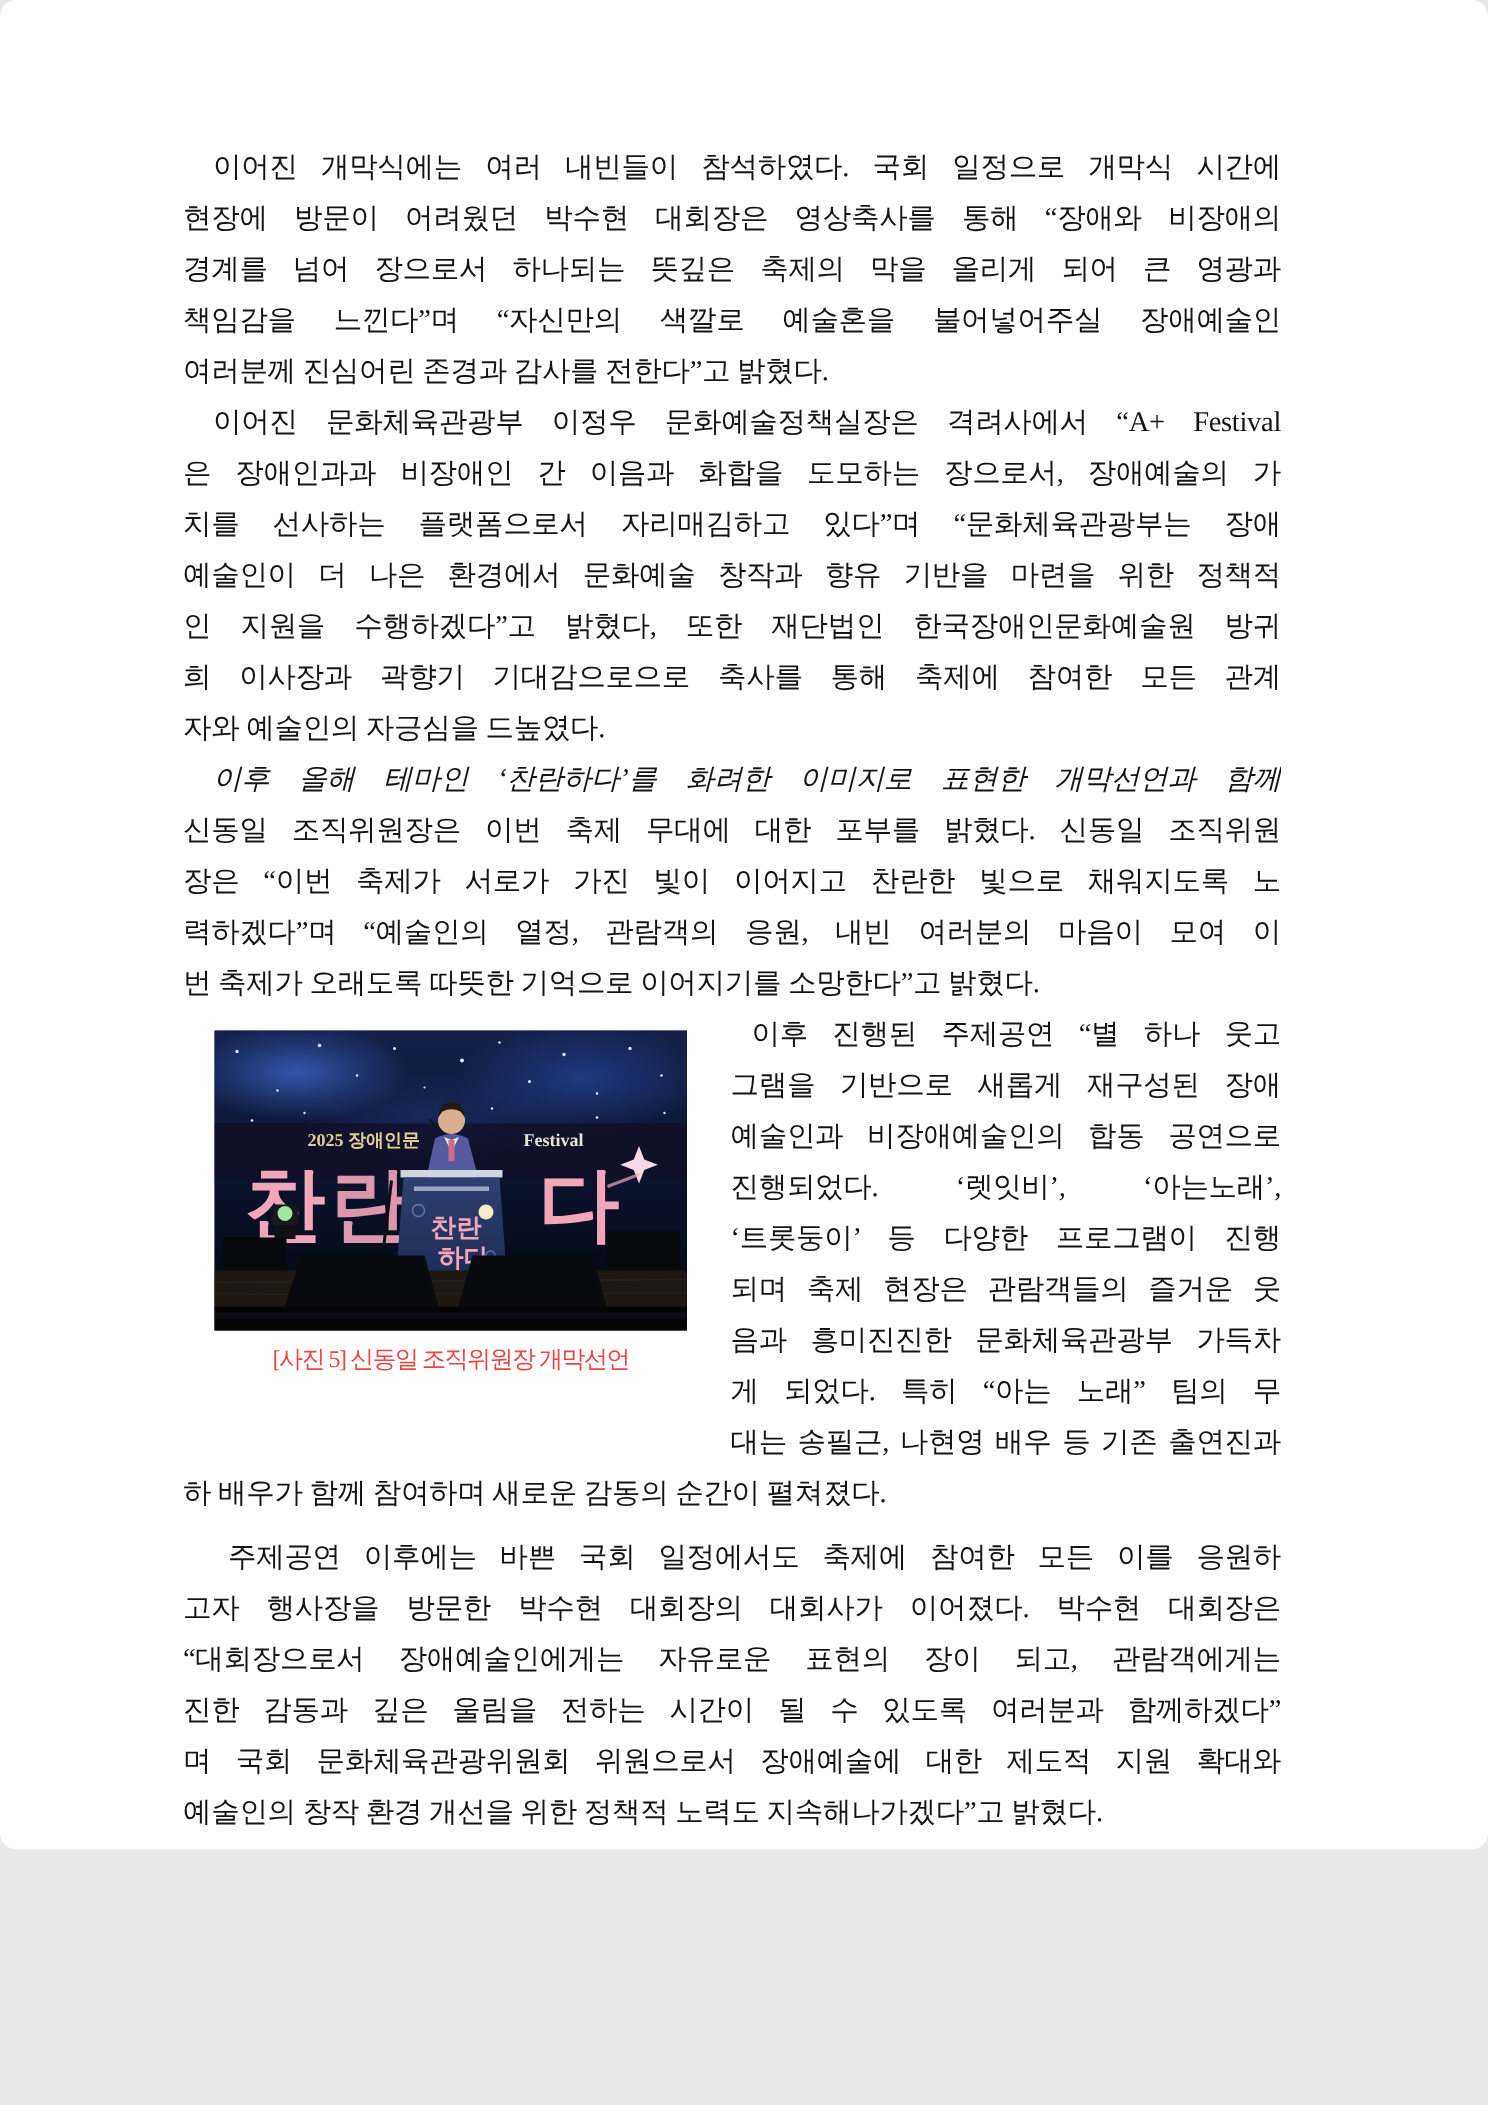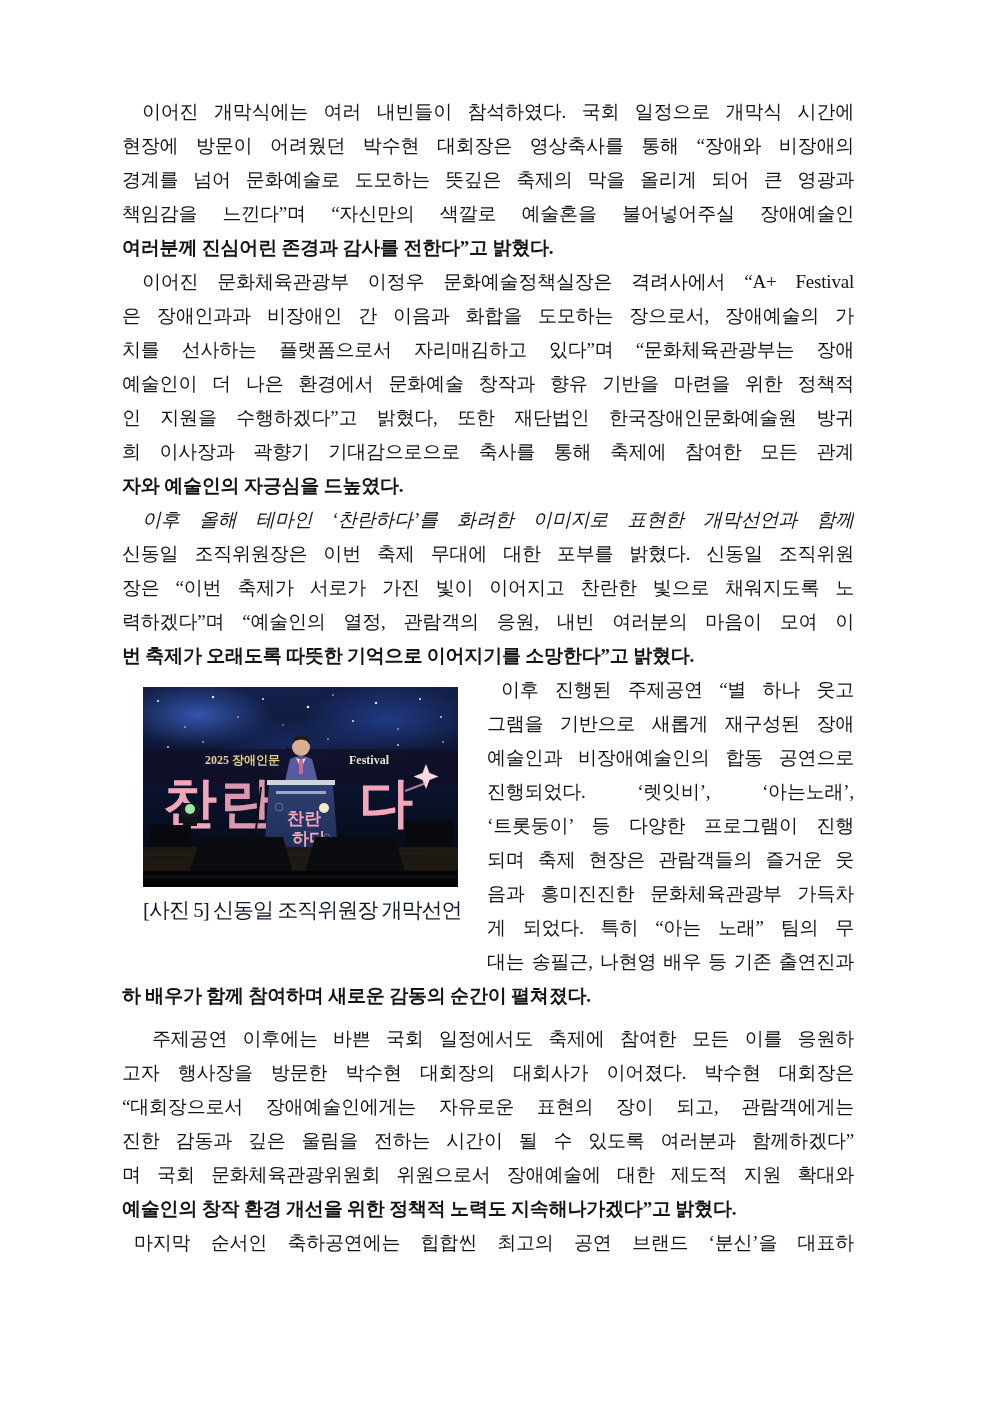--- a/index.html
+++ b/index.html
@@ -1,76 +1,76 @@
 <!DOCTYPE html>
 <html><head>
 <meta charset="utf-8">
 <style>
   html,body{margin:0;padding:0;background:#e8e8e8;}
   .page{
     position:relative;
-    width:992px;height:1403px;
+    width:992px;height:1233px;
     margin:0 auto;
     background:#ffffff;
     overflow:hidden;
     font-family:"Liberation Serif","DejaVu Serif",serif;
     color:#141414;
+    border-radius:11px;
   }
   .doc{
     position:absolute;
     left:122px; top:95px;
     width:732px;
     font-size:19px;
   }
   .para{ }
   .line{
     height:34px;
     line-height:34px;
     text-align:justify;
     text-align-last:justify;
     word-break:keep-all;
     overflow:hidden;
     white-space:normal;
     letter-spacing:-0.2px;
   }
   .line.last{
     text-align-last:left;
-    font-weight:bold;
   }
   .gap{height:9px;clear:none;}
   figure.stage-figure{
     float:left;
     width:315px;
     margin:14px 29px 40px 21px;
     padding:0;
   }
   .photo{
     width:315px;height:200px;
     background:#070a12;
   }
   .photo svg{display:block;}
   figcaption.caption{
     margin-top:9px;
     text-align:center;
-    font-size:21px;
+    font-size:16px;
     letter-spacing:-1px;
     white-space:nowrap;
-    color:#0f172a;
+    color:#ef4444;
   }
 </style>
 </head>
 <body>
 
 <div class="page">
   <div class="doc">
 
     <div class="para">
         <div class="line" style="text-indent: 20px;">이어진 개막식에는 여러 내빈들이 참석하였다. 국회 일정으로 개막식 시간에</div>
         <div class="line">현장에 방문이 어려웠던 박수현 대회장은 영상축사를 통해 “장애와 비장애의</div>
-        <div class="line">경계를 넘어 문화예술로 도모하는 뜻깊은 축제의 막을 올리게 되어 큰 영광과</div>
+        <div class="line">경계를 넘어 장으로서 하나되는 뜻깊은 축제의 막을 올리게 되어 큰 영광과</div>
         <div class="line">책임감을 느낀다”며 “자신만의 색깔로 예술혼을 불어넣어주실 장애예술인</div>
         <div class="line last">여러분께 진심어린 존경과 감사를 전한다”고 밝혔다.</div>
       </div>
 
     <div class="para">
         <div class="line" style="text-indent: 20px;">이어진 문화체육관광부 이정우 문화예술정책실장은 격려사에서 “A+ Festival</div>
         <div class="line">은 장애인과과 비장애인 간 이음과 화합을 도모하는 장으로서, 장애예술의 가</div>
         <div class="line">치를 선사하는 플랫폼으로서 자리매김하고 있다”며 “문화체육관광부는 장애</div>
         <div class="line">예술인이 더 나은 환경에서 문화예술 창작과 향유 기반을 마련을 위한 정책적</div>
         <div class="line">인 지원을 수행하겠다”고 밝혔다,  또한 재단법인 한국장애인문화예술원 방귀</div>

